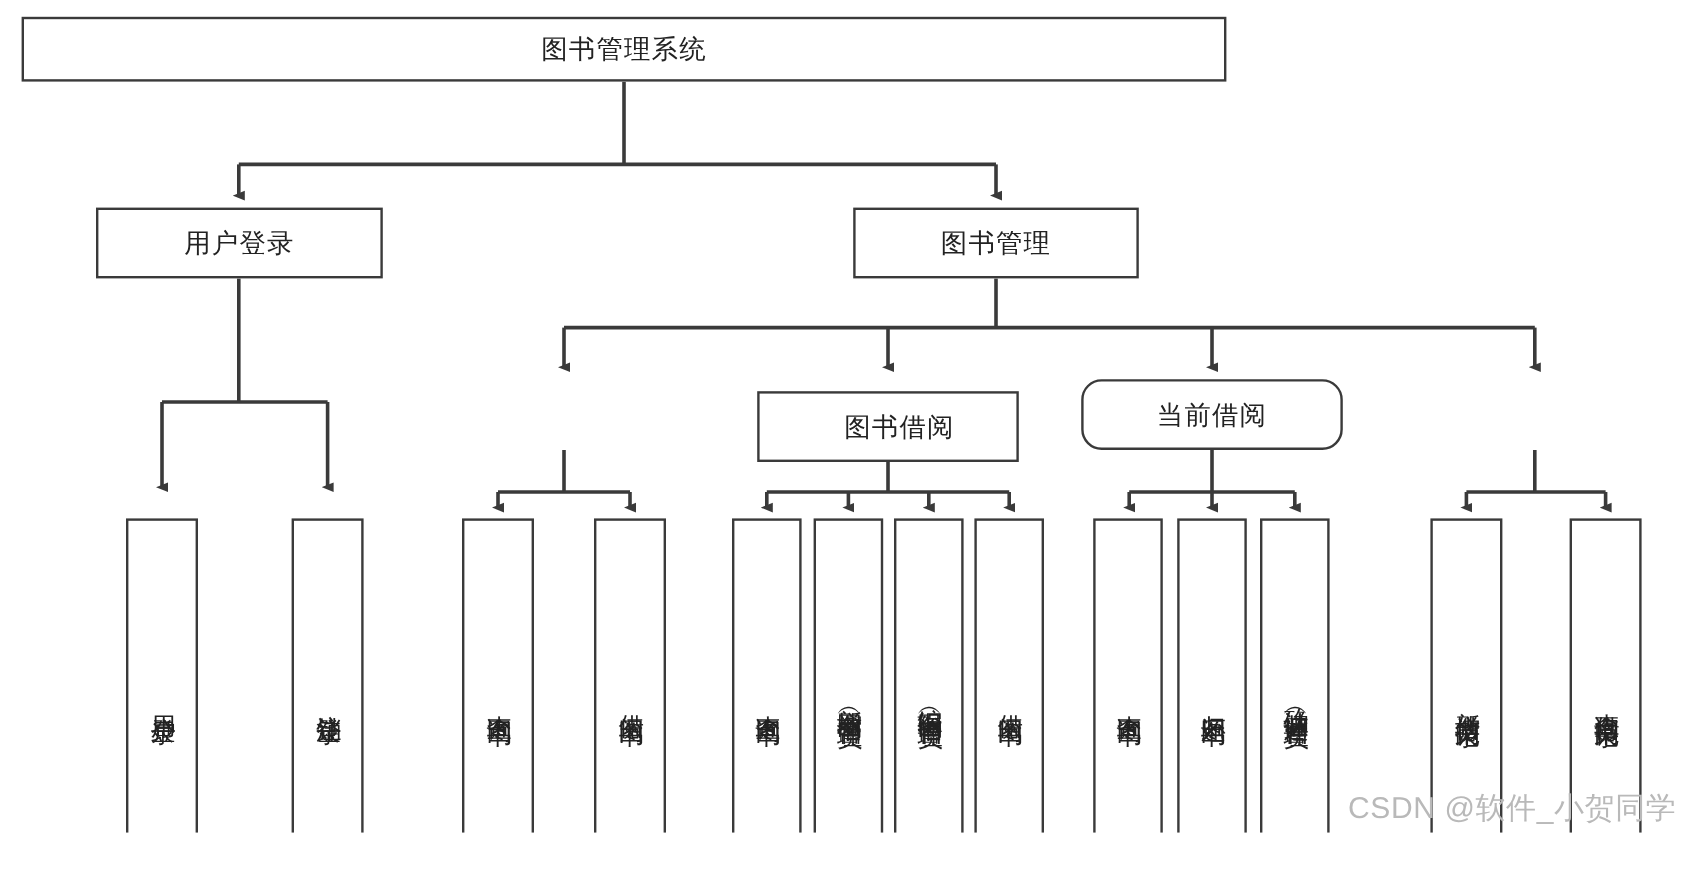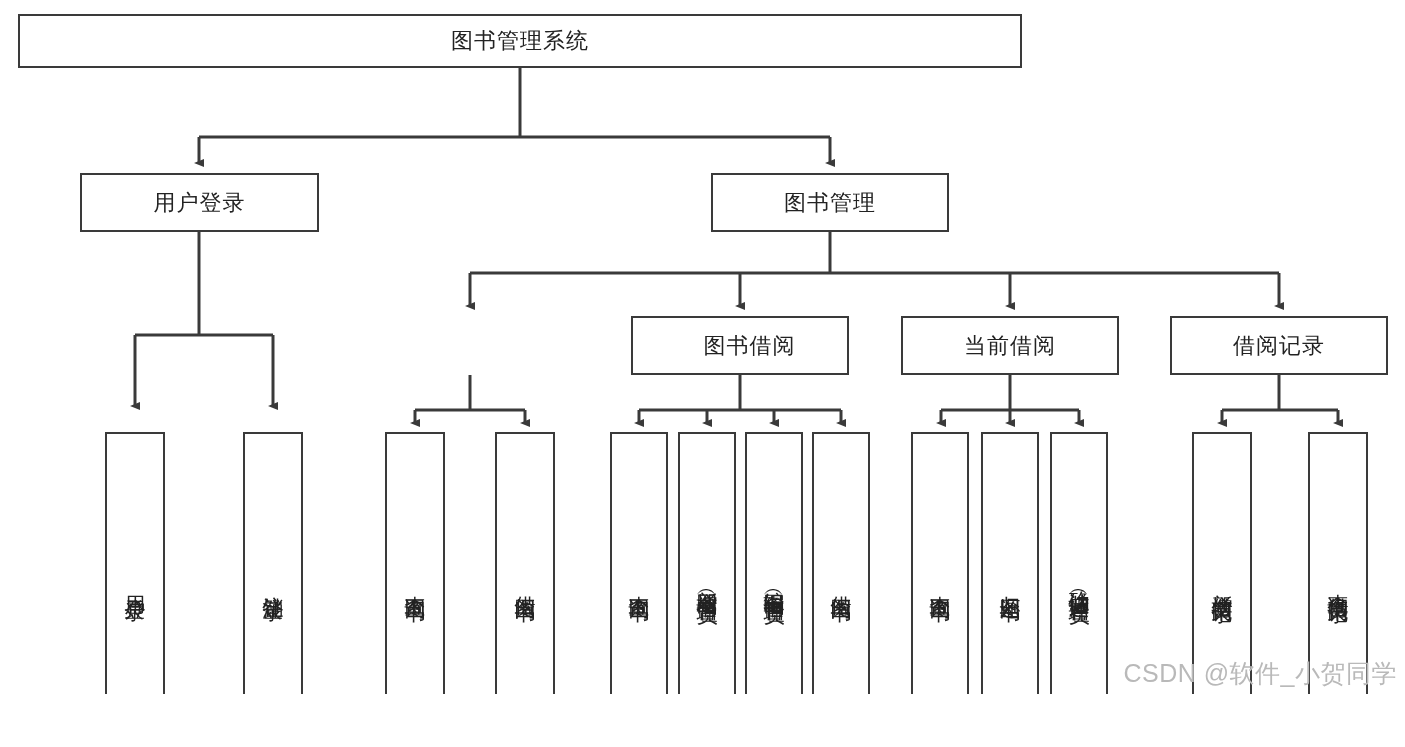--- a/index.html
+++ b/index.html
@@ -126,28 +126,25 @@
     <span>图书管理系统</span>
   </div>
 
   <div class="node horiz" style="left:80px; top:173px; width:239px; height:59px;">
     <span>用户登录</span>
   </div>
   <div class="node horiz" style="left:711px; top:173px; width:238px; height:59px;">
     <span>图书管理</span>
   </div>
 
-  <div class="node horiz" style="left:631px; top:316px; width:218px; height:59px;padding-left:19px;">
+  <div class="node horiz" style="left:631px; top:326px; width:218px; height:59px;padding-left:19px;">
     <span>图书借阅</span>
   </div>
-  <div class="node horiz" style="left:901px; top:316px; width:218px; height:59px;">
+  <div class="node horiz" style="left:901px; top:316px; width:218px; height:59px;border-radius:17px;">
     <span>当前借阅</span>
-  </div>
-  <div class="node horiz" style="left:1170px; top:316px; width:218px; height:59px;">
-    <span>借阅记录</span>
   </div>
 
   <div class="node vert" style="left:105px; top:432px; width:60px; height:302px;">
     <span class="vtext">用户登录</span>
   </div>
   <div class="node vert" style="left:243px; top:432px; width:60px; height:302px;">
     <span class="vtext">注销登录</span>
   </div>
 
   <div class="node vert" style="left:385px; top:432px; width:60px; height:302px;">

